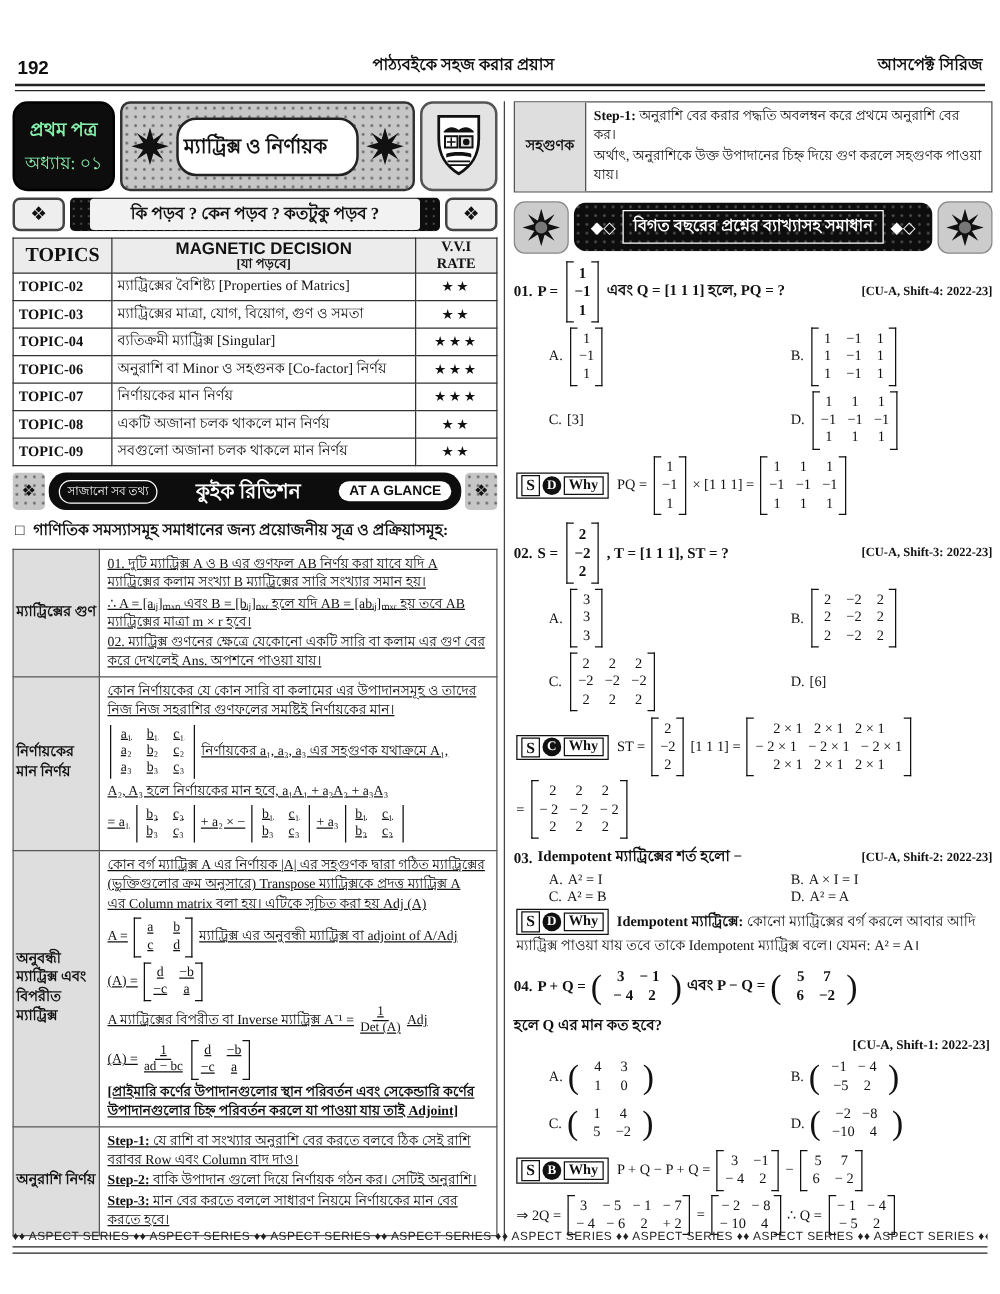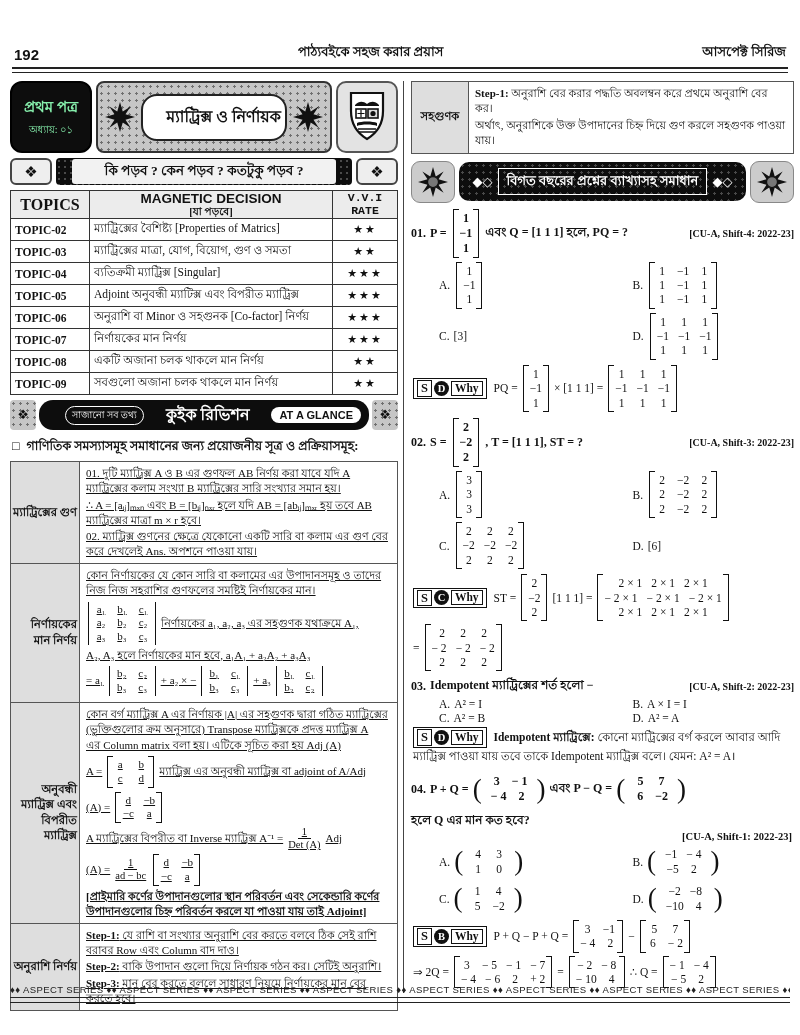--- a/index.html
+++ b/index.html
@@ -14,61 +14,61 @@
   .top-rule{height:3px;border-top:2.4px solid #222;border-bottom:1.3px solid #222;margin:4px 12px 0 12px;}
   
   .columns{display:flex;align-items:flex-start;padding:8px 6px 0 10px;}
   .col-left{width:388px;flex:0 0 388px;}
   .col-right{flex:1;border-left:1.3px solid #444;margin-left:5px;padding-left:7px;min-width:0;}
   
   .chap-strip{display:flex;gap:4px;height:72px;}
   .chap-box{width:78px;background:#0d0d0d;color:#86efac;border:2px solid #000;border-radius:12px;
             display:flex;flex-direction:column;align-items:center;justify-content:center;gap:2px;}
   .chap-box .l1{font-size:15px;font-weight:bold;}
-  .chap-box .l2{font-size:10px;}
+  .chap-box .l2{font-size:14px;}
   .dots{background-color:#c6c6c6;background-image:radial-gradient(#6f6f6f 1px,transparent 1.2px);background-size:7px 7px;}
   .title-wrap{flex:1;border:2px solid #333;border-radius:8px;display:flex;align-items:center;gap:6px;padding:0 7px;}
-  .title-inner{flex:1;background:#fff;border:2.2px solid #222;border-radius:16px;text-align:right;
+  .title-inner{flex:1;background:#fff;border:2.2px solid #222;border-radius:16px;text-align:left;
                font-weight:bold;font-size:16px;padding:8px 4px;}
   .sun{width:30px;height:30px;flex:0 0 30px;}
   .logo-box{width:58px;flex:0 0 58px;background:#e3e3e3;border:2px solid #555;border-radius:10px;
             display:flex;align-items:center;justify-content:center;}
   
   .study-row{display:flex;gap:4px;margin-top:5px;height:27px;}
   .diam-box{width:38px;flex:0 0 38px;border:2px solid #444;border-radius:6px;display:flex;
             align-items:center;justify-content:center;font-size:15px;background:#eee;}
   .study-bar{flex:1;background-color:#0d0d0d;background-image:radial-gradient(#4a4a4a 1px,transparent 1.2px);
              background-size:6px 6px;border-radius:4px;display:flex;align-items:center;padding:2px 16px;}
   .study-inner{flex:1;background:#f2f2f2;border-radius:3px;text-align:center;font-weight:bold;font-size:13.5px;padding:1px 0;}
   
   table.topics{width:100%;border-collapse:collapse;margin-top:5px;}
   table.topics th,table.topics td{border:1.3px solid #333;padding:1px 4px;}
   table.topics th{background:#ececec;}
   .th-topics{font-size:16px;font-family:Liberation Serif, serif;}
   .th-md{font-size:13.5px;font-family:"Liberation Sans",sans-serif;line-height:1.05;}
   .th-md .sub{font-size:10.5px;font-weight:bold;font-family:"Liberation Serif",serif;}
-  .th-rate{font-size:11.5px;font-family:Liberation Mono, monospace;line-height:1.1;}
+  .th-rate{font-size:11.5px;font-family:Liberation Serif, serif;line-height:1.1;}
   td.tno{font-weight:bold;font-size:11.5px;white-space:nowrap;}
   td.tdesc{font-size:11.5px;}
   td.tstars{text-align:center;font-size:11px;letter-spacing:2px;white-space:nowrap;}
   
   .qr-row{display:flex;gap:3px;margin-top:5px;height:30px;}
   .qr-side{width:26px;flex:0 0 26px;display:flex;align-items:center;justify-content:center;
            color:#111;font-size:13px;border-radius:4px;}
   .qr-bar{flex:1;background:#0d0d0d;border-radius:14px;display:flex;align-items:center;
           justify-content:space-between;padding:2px 8px;gap:6px;}
-  .qr-pill-o{border:1.4px solid #fff;border-radius:10px;color:#fff;font-size:9.5px;padding:1px 6px;white-space:nowrap;margin-left:18px;}
+  .qr-pill-o{border:1.4px solid #fff;border-radius:10px;color:#fff;font-size:9.5px;padding:1px 6px;white-space:nowrap;}
   .qr-title{color:#fff;font-weight:bold;font-size:16px;white-space:nowrap;}
   .qr-pill-w{background:#fff;border-radius:9px;color:#111;font-weight:bold;font-size:11px;
              font-family:"Liberation Sans",sans-serif;padding:2px 8px;white-space:nowrap;}
   
   .f-heading{display:flex;gap:7px;align-items:baseline;font-weight:bold;font-size:12.5px;margin:7px 0 4px 2px;}
   table.formulas{width:100%;border-collapse:collapse;}
   table.formulas td{border:1.3px solid #555;vertical-align:middle;}
-  td.flabel{width:64px;background:#dedede;font-weight:bold;text-align:right;font-size:11.5px;padding:3px 2px;line-height:1.35;}
+  td.flabel{width:64px;background:#dedede;font-weight:bold;text-align:left;font-size:11.5px;padding:3px 2px;line-height:1.35;}
   td.fbody{font-size:11px;padding:3px 6px;line-height:1.38;text-decoration:underline;}
   td.fbody p{margin:1px 0;}
   .fx{display:flex;align-items:center;flex-wrap:wrap;gap:3px;margin:2px 0;}
   .note{font-weight:bold;}
   
   .mx{display:inline-flex;flex-direction:column;justify-content:center;position:relative;
       padding:2px 7px;margin:1px 2px;vertical-align:middle;line-height:1.25;}
   .mx .mrow{display:flex;justify-content:center;gap:9px;}
   .mx .mcell{min-width:12px;text-align:center;white-space:nowrap;}
   .mx.sq::before{content:"";position:absolute;left:0;top:0;bottom:0;width:5px;border:1.4px solid #111;border-right:none;}
@@ -195,25 +195,20 @@
               <td class="tstars">★★</td>
             </tr>
         <tr>
               <td class="tno">TOPIC-03</td>
               <td class="tdesc">ম্যাট্রিক্সের মাত্রা, যোগ, বিয়োগ, গুণ ও সমতা</td>
               <td class="tstars">★★</td>
             </tr>
         <tr>
               <td class="tno">TOPIC-04</td>
               <td class="tdesc">ব্যতিক্রমী ম্যাট্রিক্স [Singular]</td>
-              <td class="tstars">★★★</td>
-            </tr>
-        <tr>
-              <td class="tno">TOPIC-05</td>
-              <td class="tdesc">Adjoint অনুবন্ধী ম্যাটিক্স এবং বিপরীত ম্যাট্রিক্স</td>
               <td class="tstars">★★★</td>
             </tr>
         <tr>
               <td class="tno">TOPIC-06</td>
               <td class="tdesc">অনুরাশি বা Minor ও সহগুনক [Co-factor] নির্ণয়</td>
               <td class="tstars">★★★</td>
             </tr>
         <tr>
               <td class="tno">TOPIC-07</td>
               <td class="tdesc">নির্ণায়কের মান নির্ণয়</td>

